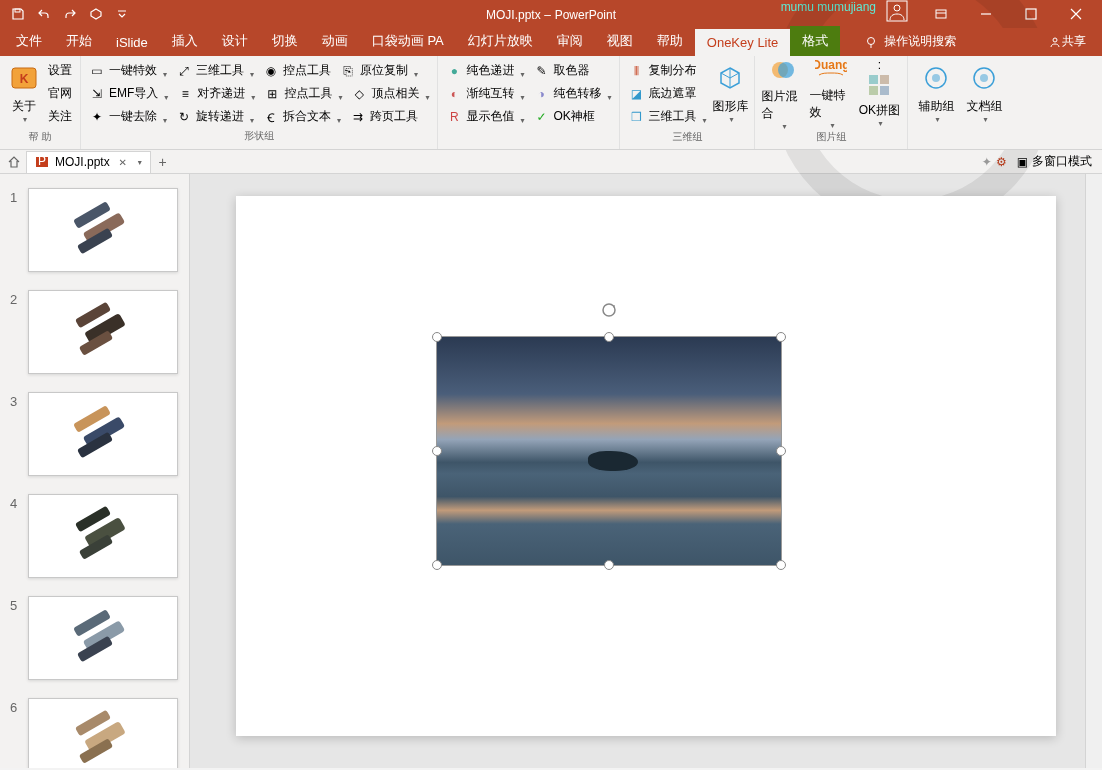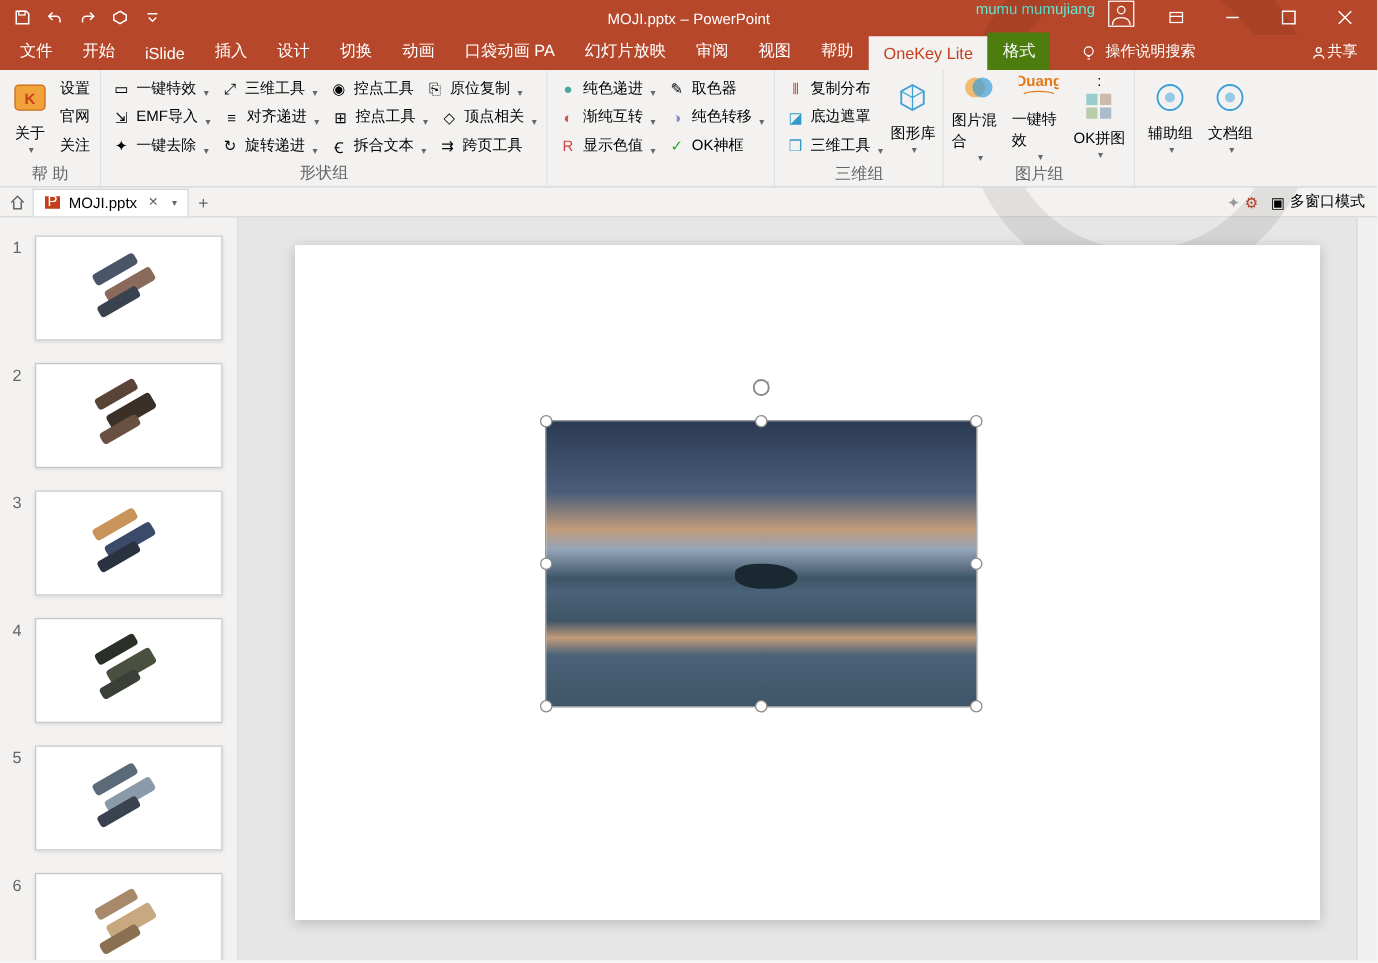--- a/index.html
+++ b/index.html
@@ -18,21 +18,21 @@
 .tab.fmt{background:#4d7c0f;color:#fff}
 .tell{display:flex;align-items:center;gap:6px;padding:6px 24px;color:#fff;cursor:text}
 .share{margin-left:auto;padding:6px 12px;display:flex;align-items:center;gap:0;cursor:pointer}
 .ribbon{height:94px;background:#f3f2f1;border-bottom:1px solid #d4d4d4;display:flex;position:relative;z-index:2}
 .group{display:flex;flex-direction:column;height:100%;border-right:1px solid #e1e1e1;padding:2px 4px 0}
 .group-rows{flex:1;display:flex;flex-direction:column;gap:2px;padding-top:2px}
 .row{display:flex;align-items:center;gap:1px}
 .cmd{display:flex;align-items:flex-end;gap:4px;padding:2px 4px;cursor:pointer;white-space:nowrap}
 .cmd-ico{width:16px;height:16px;display:flex;align-items:center;justify-content:center}
 .dd{font-size:8px;margin-left:2px;color:#666}
-.group-label{text-align:center;font-size:13px;color:#666;padding:2px 0 15px}
+.group-label{text-align:center;font-size:10px;color:#666;padding:2px 0 15px}
 .big-btn{display:flex;flex-direction:column;align-items:center;justify-content:center;width:48px;height:70px;cursor:pointer;padding:2px}
 .big-ico{width:32px;height:32px;margin-bottom:4px;display:flex;align-items:center;justify-content:center}
 .doc-tabs{height:24px;background:#f3f2f1;border-bottom:1px solid #d4d4d4;display:flex;align-items:center;padding:0 4px;gap:2px}
 .home-tab{width:20px;height:20px;display:flex;align-items:center;justify-content:center;cursor:pointer}
 .doc-tab{display:flex;align-items:center;gap:6px;padding:2px 8px;background:#fff;border:1px solid #d4d4d4;border-bottom:none;height:22px}
 .doc-tab-close{width:14px;height:14px;display:flex;align-items:center;justify-content:center;cursor:pointer;font-size:10px;color:#666}
 .new-tab{width:20px;height:20px;display:flex;align-items:center;justify-content:center;cursor:pointer;font-size:14px;color:#666}
 .doc-tabs-right{margin-left:auto;display:flex;align-items:center;gap:4px}
 .multi-win{display:flex;align-items:center;gap:4px;padding:2px 6px;cursor:pointer}
 .workspace{display:flex;height:594px;background:#e6e6e6}

